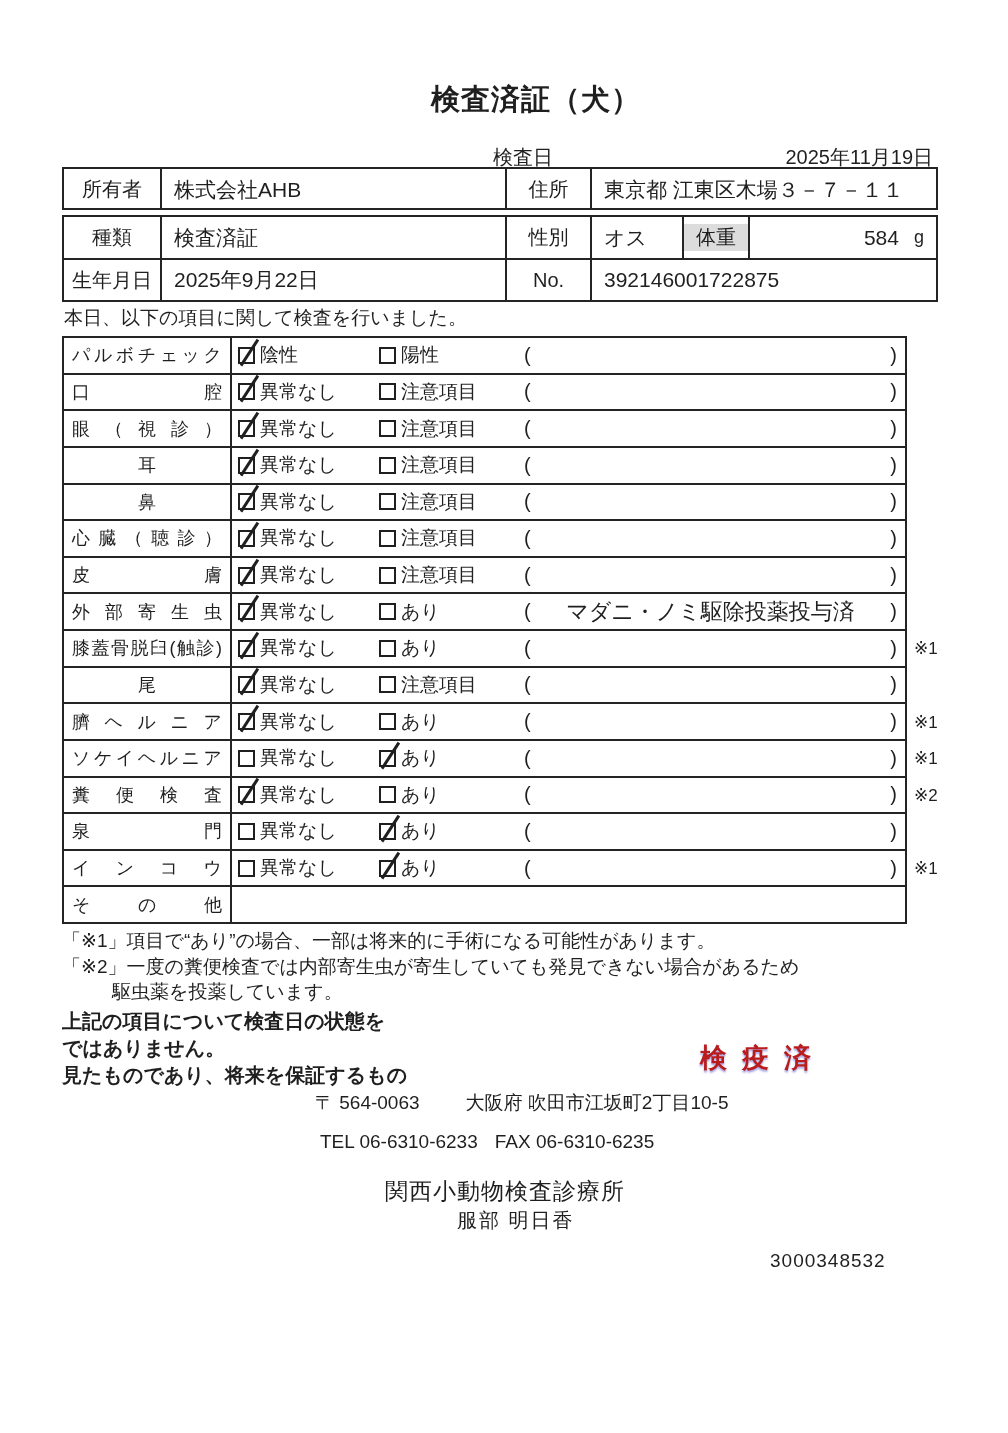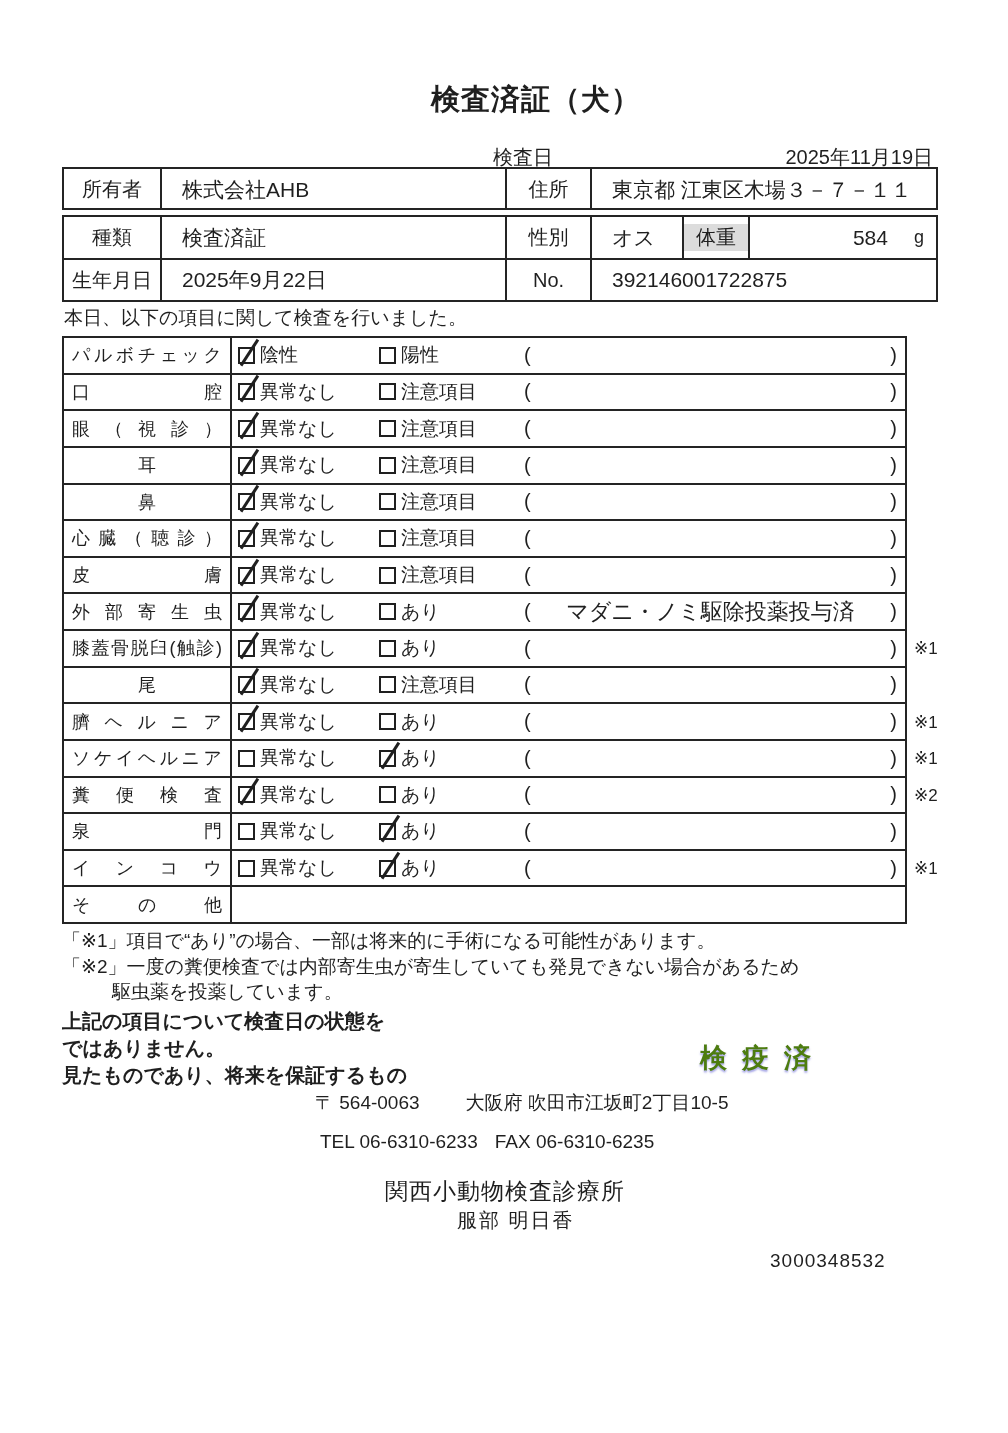--- a/index.html
+++ b/index.html
@@ -33,23 +33,23 @@
   .tbl2 .hrow + .hrow{border-top:2px solid #242424;height:42px;}
   .hrow-owner{grid-template-columns:96px 345px 85px 1fr;}
   .hrow-breed{grid-template-columns:96px 345px 85px 92px 66px 1fr;border-radius:7px;}
   .hrow-birth{grid-template-columns:96px 345px 85px 1fr;}
   .hcell{
     display:flex;align-items:center;box-sizing:border-box;
     font-size:20px;overflow:hidden;white-space:nowrap;
   }
   .hcell + .hcell{border-left:2px solid #242424;}
   .hcell.lab{justify-content:center;}
-  .hcell.val{padding-left:20px;font-size:21px;}
+  .hcell.val{padding-left:12px;font-size:21px;}
   .hcell.val-weight{justify-content:flex-end;padding-right:12px;}
-  .weight-num{margin-right:26px;}
+  .weight-num{margin-right:15px;}
   .weight-unit{font-size:18px;}
   .gray-hl{background:#dcdcdc;padding:0 12px;}
   
   .intro{position:absolute;top:305px;left:64px;font-size:19px;}
   
   .ctable{
     position:absolute;top:336px;left:62px;width:845px;height:588px;
     border:2px solid #242424;box-sizing:border-box;
     display:flex;flex-direction:column;
   }
@@ -82,21 +82,21 @@
     position:absolute;left:calc(100% + 9px);top:50%;transform:translateY(-50%);
     font-size:17px;white-space:nowrap;
   }
   
   .footnotes{position:absolute;top:928px;left:62px;font-size:19px;line-height:25.5px;}
   .footnotes .fn:nth-child(3){padding-left:50px;}
   .disclaimer{position:absolute;top:1008px;left:62px;font-size:20px;font-weight:bold;line-height:27px;}
   
   .stamp{
     position:absolute;top:1040px;left:700px;
-    font-size:27px;font-weight:bold;letter-spacing:15px;color:#4d7c0f;
+    font-size:27px;font-weight:bold;letter-spacing:15px;color:#b91c1c;
     text-shadow:0 2px 2px rgba(90,90,210,0.55);white-space:nowrap;
   }
   .addr-line{position:absolute;top:1090px;left:315px;font-size:19px;display:flex;white-space:nowrap;}
   .addr-line .clinic-addr{margin-left:46px;}
   .tel-line{position:absolute;top:1131px;left:320px;font-size:19px;display:flex;white-space:nowrap;}
   .tel-line .fax{margin-left:17px;}
   .clinic-name{position:absolute;top:1176px;left:385px;font-size:23px;letter-spacing:1px;white-space:nowrap;}
   .vet-name{position:absolute;top:1207px;left:457px;font-size:20px;letter-spacing:2px;white-space:nowrap;}
   .serial{position:absolute;top:1250px;left:770px;font-size:19px;letter-spacing:1px;}
 </style>

